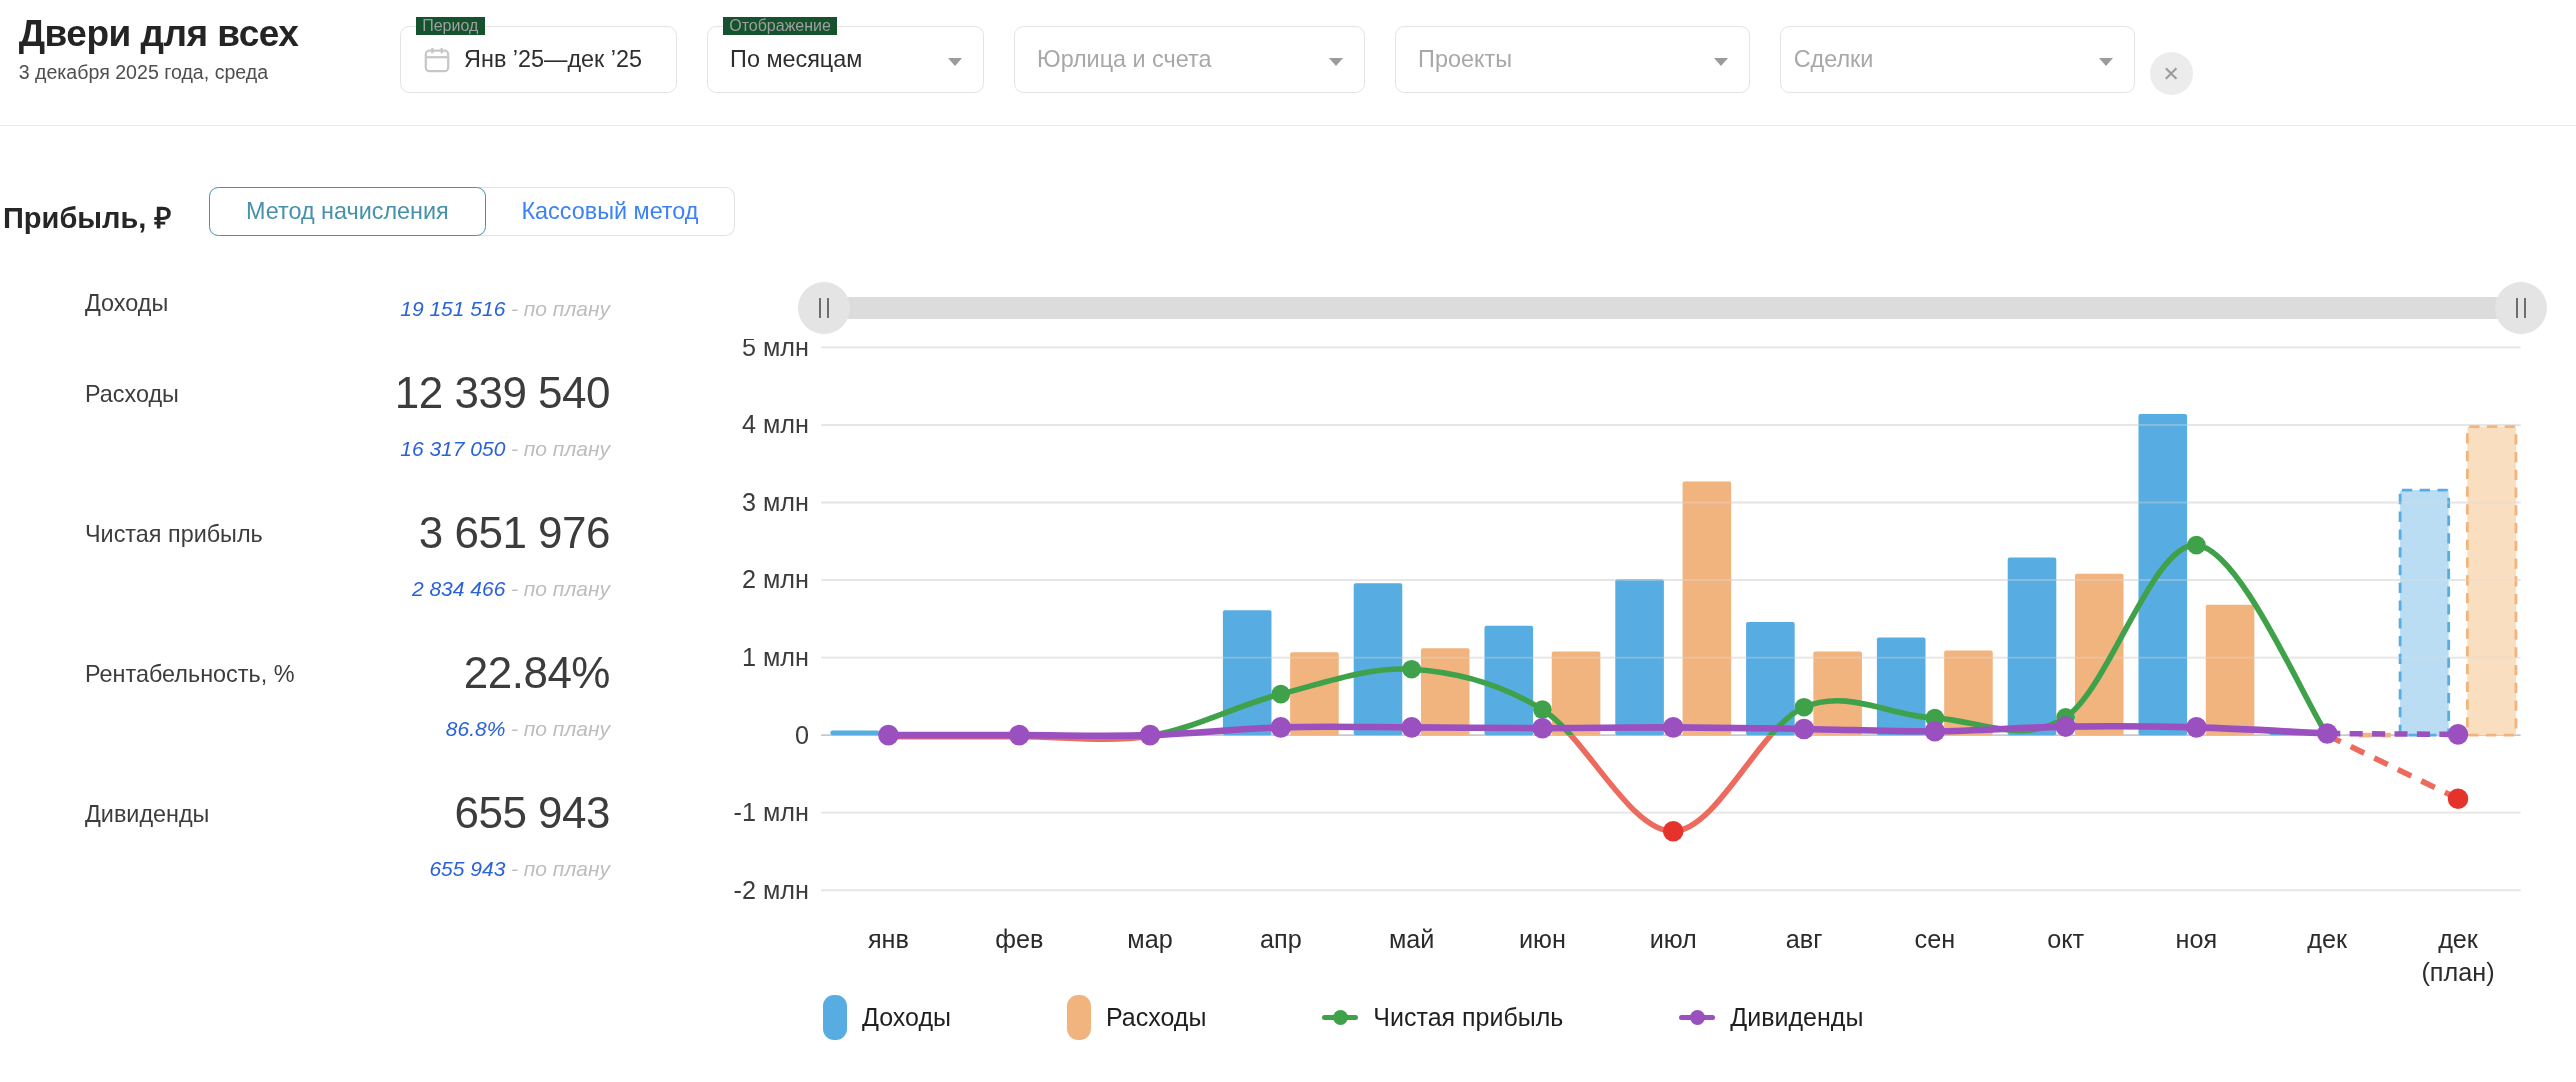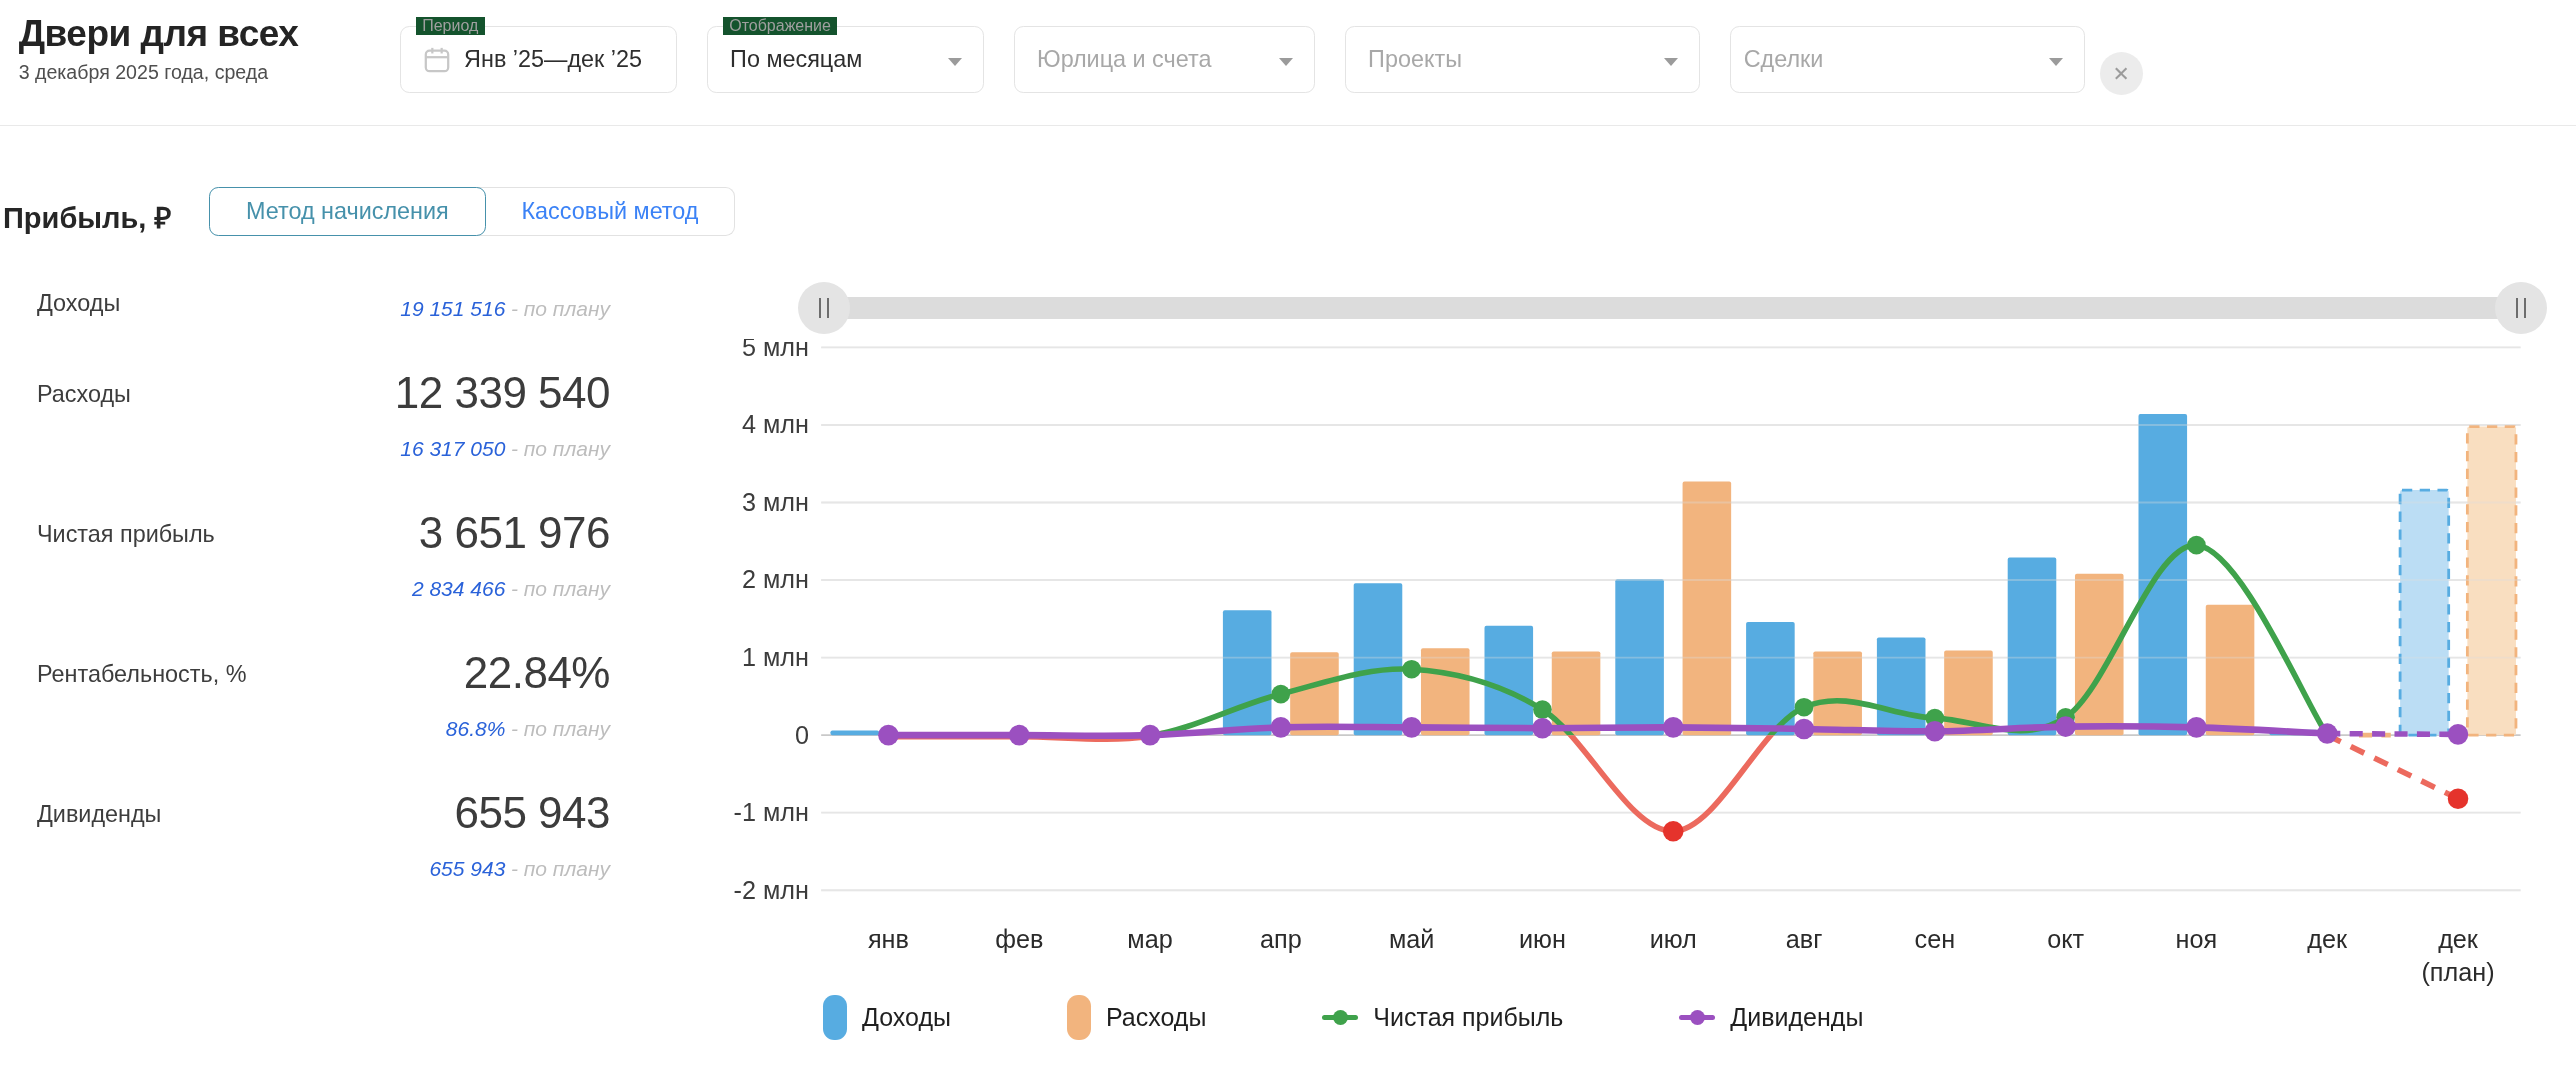--- a/index.html
+++ b/index.html
@@ -14,42 +14,42 @@
   .page-subtitle { font-size:19.6px; color:#4f4f4f; margin-top:5.6px; }
   .fields { display:flex; gap:30px; margin-top:13px; align-items:center; }
   .field { position:relative; height:67px; border:1.9px solid #e4e4e4; border-radius:9.3px;
            background:#fff; display:flex; align-items:center; padding:0 22.4px; }
   .field-label { position:absolute; top:-10.3px; left:15px; background:#14532d; padding:0 6.5px;
                  font-size:16px; color:#9f9f9f; white-space:nowrap; }
   .field-value { font-size:23.4px; color:#2e2e2e; white-space:nowrap; }
   .field-value.placeholder { color:#a8a8a8; }
   .field.w-period { width:277px; }
   .field.w-display { width:277px; }
-  .field.w-entities { width:301px; }
+  .field.w-entities { width:351px; }
   .field.w-projects { width:355px; }
   .field.w-deals { width:355px;padding-left:13px; }
   .caret { position:absolute; right:20.6px; top:31px; width:0; height:0;
            border-left:7.5px solid transparent; border-right:7.5px solid transparent;
            border-top:8.4px solid #9b9b9b; }
   .cal-icon { margin-right:13px; display:inline-flex; }
   .close-btn { width:43px; height:43px; border-radius:50%; background:#ececec; border:none;
                font-size:20.6px; color:#9b9b9b; cursor:pointer; margin-left:15px; align-self:center;
                margin-top:9.3px; display:flex; align-items:center; justify-content:center; }
 
   
   .section-head { display:flex; align-items:flex-end; padding:24px 0 0 3px; height:110px; }
   .section-title { font-size:29px; font-weight:700; color:#262626; width:206px; }
   .tabs { display:flex; align-items:stretch; height:49px; }
   .tab { font-family:inherit; font-size:23.4px; background:#fff; cursor:pointer; padding:0 36px; }
   .tab.active { border:1.9px solid #4691ab; border-radius:9.3px; color:#4691ab; position:relative; z-index:2; }
   .tab.inactive { border:1.9px solid #e2e2e2; border-left:none; border-radius:0 9.3px 9.3px 0;
                   margin-left:-9.3px; padding-left:45px; color:#3b82f6; z-index:1; }
 
   
-  .main { display:flex; }
+  .main { display:flex;padding-left:48px; }
   .metrics { width:720px; padding:41px 110px 0 37px; }
   .metric-row { display:flex; justify-content:space-between; margin-bottom:47px; }
   .metric-label { font-size:23.4px; color:#3d3d3d; padding-top:13px; white-space:nowrap; }
   .metric-values { text-align:right; }
   .metric-value { font-size:44px; font-weight:500; color:#3c3c3c; letter-spacing:-0.5px; line-height:49px; }
   .metric-plan { font-size:21px; margin-top:20px;font-style:italic; }
   .metric-plan .plan-num { color:#2a62d9; font-weight:500; }
   .metric-plan .plan-suffix { color:#bdbdbd; margin-left:5.6px; }
 
   .chart-col { width:1856px; position:relative; }

